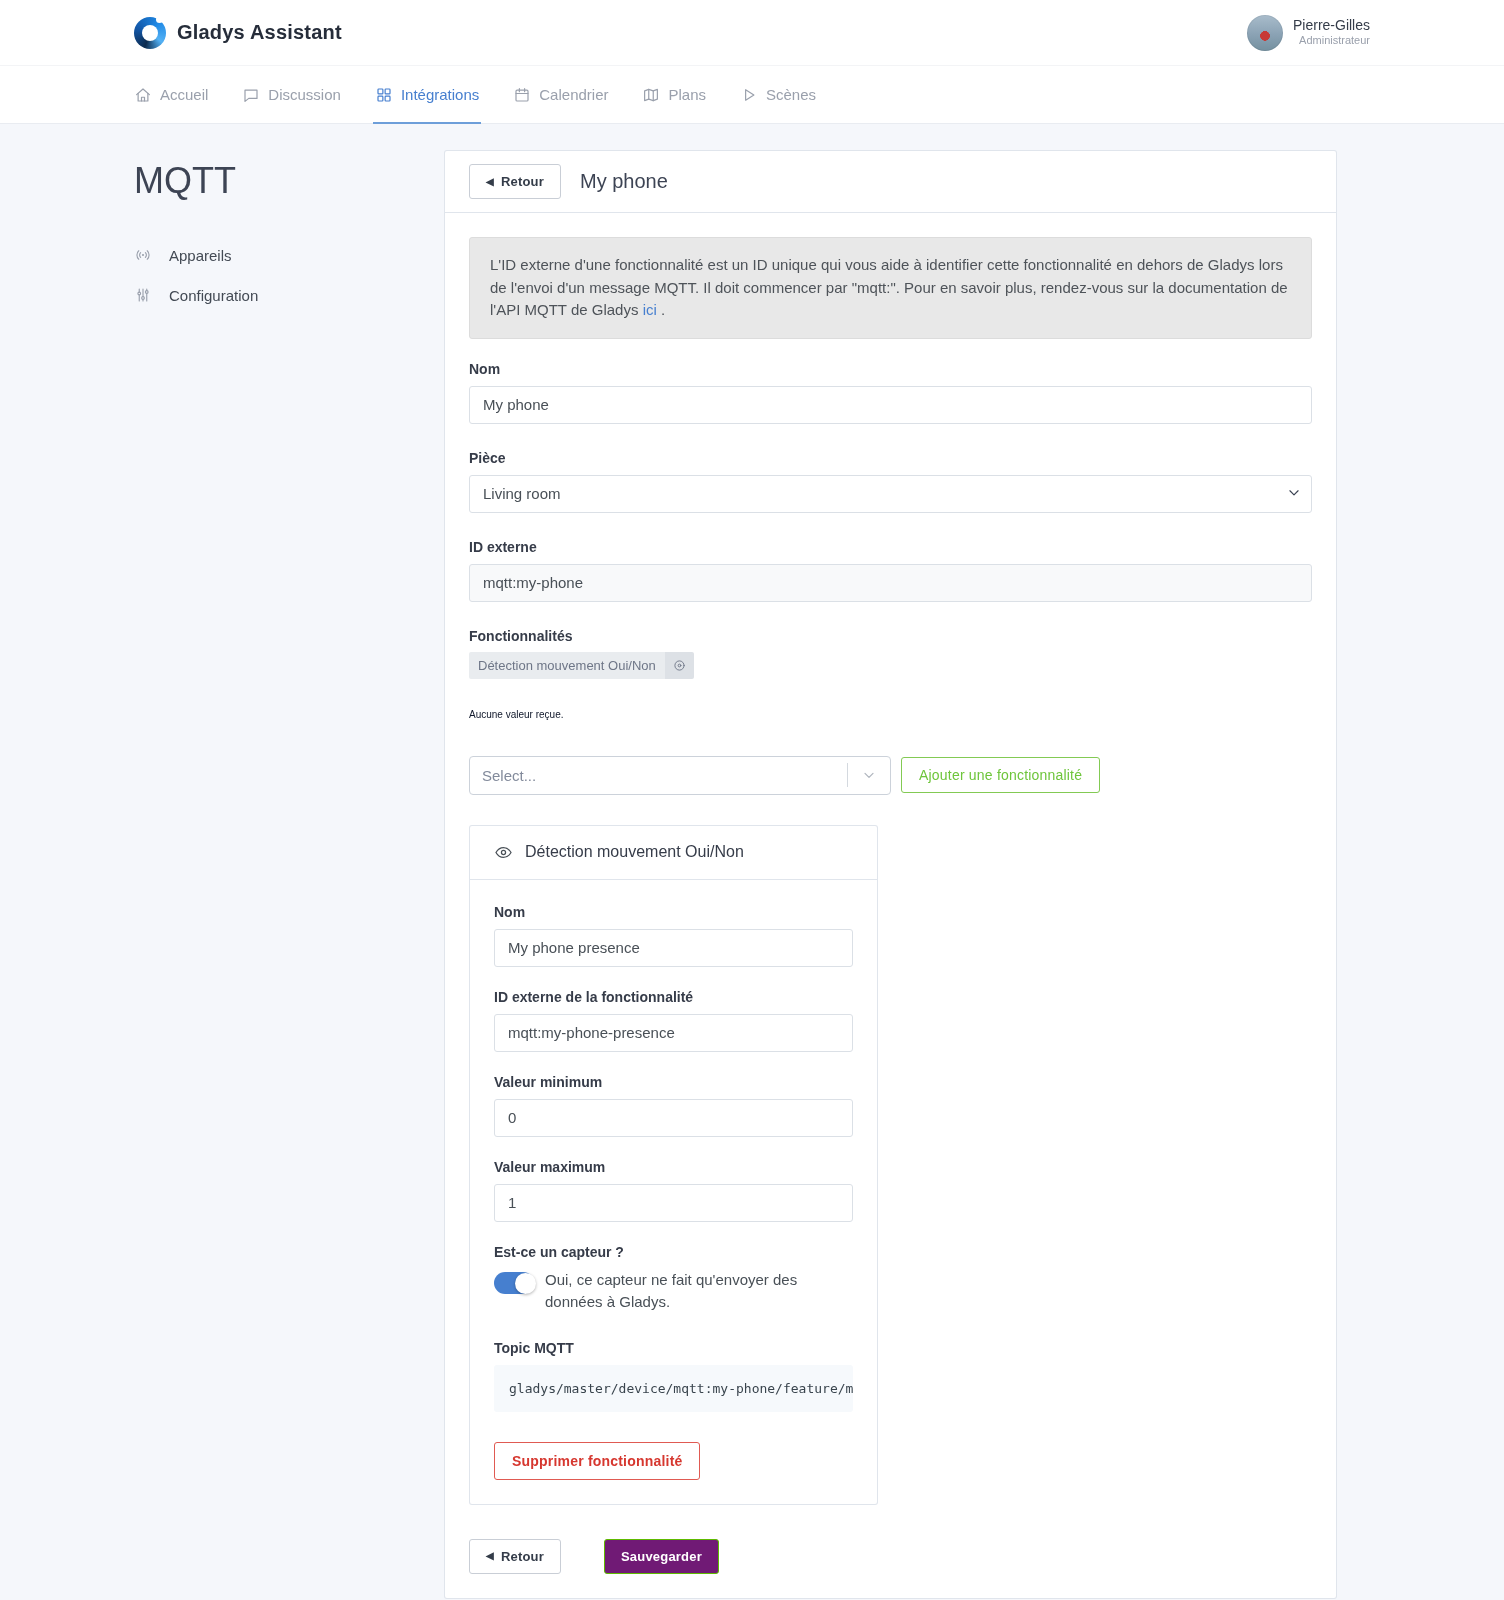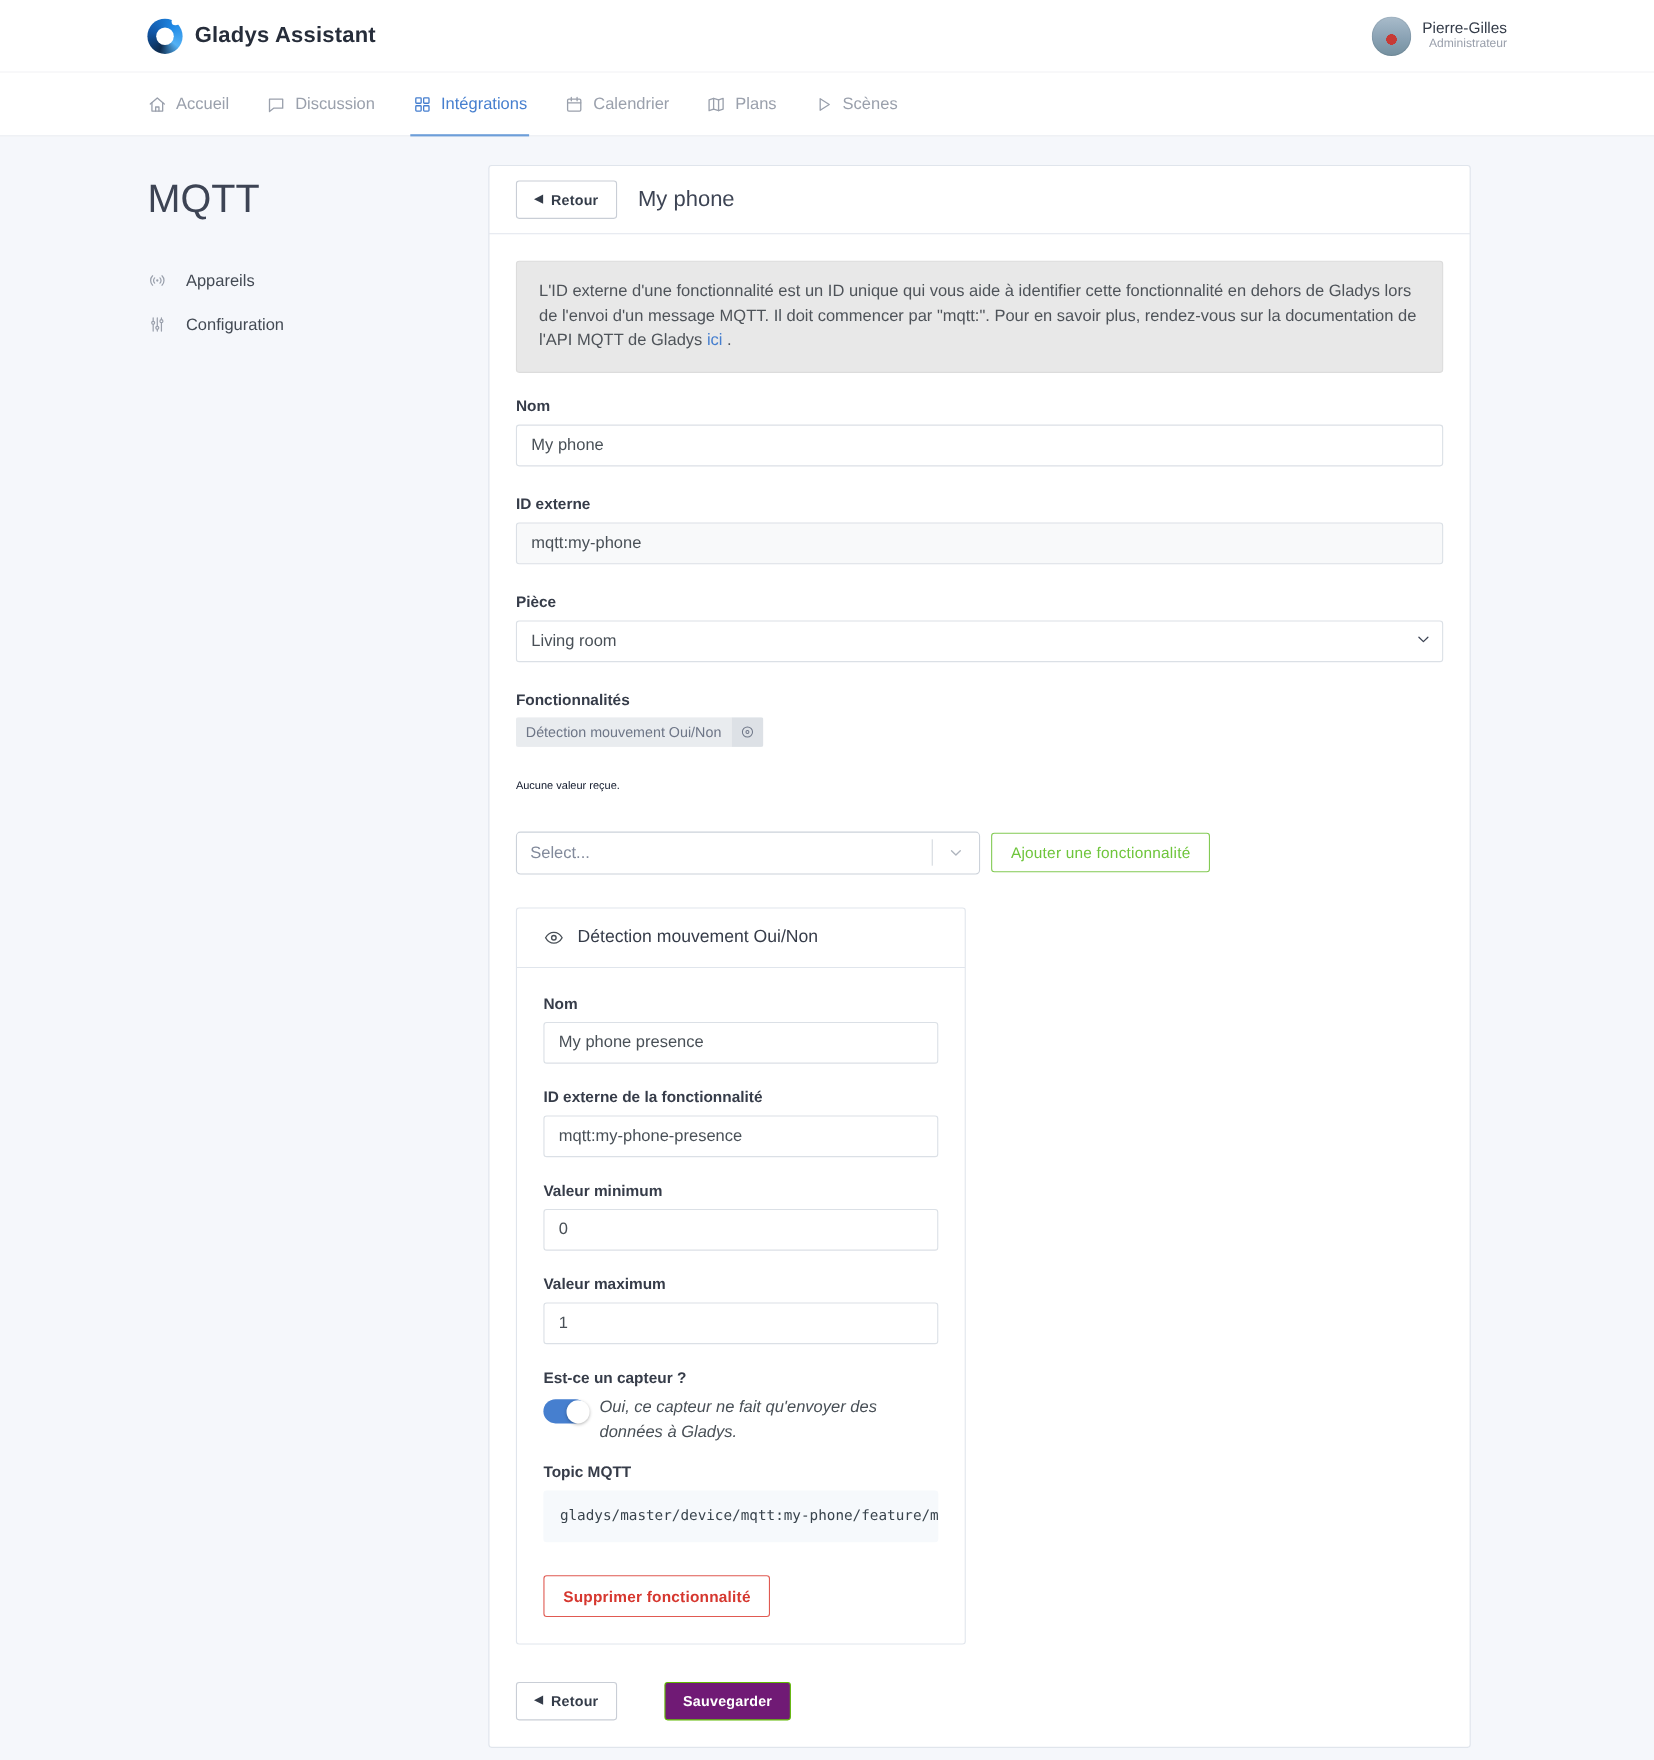--- a/index.html
+++ b/index.html
@@ -107,21 +107,21 @@
   .rselect-chev { padding:0 13px; color:#aeb4bd; display:flex; }
   .rselect-chev svg { width:16px; height:16px; stroke:currentColor; fill:none; stroke-width:1.8; stroke-linecap:round; stroke-linejoin:round; }
 
   
   .feature-card { width:409px; border:1px solid rgba(0,40,100,.12); border-radius:3px; margin-bottom:34px; background:#fff; }
   .feature-card-header { padding:17px 24px; border-bottom:1px solid rgba(0,40,100,.12); display:flex; gap:12px; align-items:center; font-size:16px; color:#363c49; }
   .feature-card-header svg { width:19px; height:19px; stroke:#495057; fill:none; stroke-width:1.6; stroke-linecap:round; stroke-linejoin:round; flex:none; }
   .feature-card-body { padding:24px; }
   .feature-card-body .form-group { margin-bottom:22px; }
 
-  .toggle-row { display:flex; gap:11px; margin-bottom:16px;font-style:italic; }
+  .toggle-row { display:flex; gap:11px; margin-bottom:26px; }
   .toggle { width:40px; height:22px; background:#467fcf; border-radius:11px; position:relative; flex:none; margin-top:3px; cursor:pointer; }
   .toggle::after {
     content:""; position:absolute; width:21px; height:21px; background:#fff; border-radius:50%;
     top:1px; right:-2px; box-shadow:0 1px 3px rgba(0,0,0,.3);
   }
   .toggle-text { font-size:15px; color:#495057; line-height:1.5; }
 
   .code-box {
     background:#f6f9fc; border-radius:3px; padding:16px 15px;
     font-family:"DejaVu Sans Mono", monospace; font-size:13px; color:#39444d;
@@ -232,41 +232,41 @@
 
       <div class="card-body">
 
         <div class="alert">
           <span>L'ID externe d'une fonctionnalité est un ID unique qui vous aide à identifier cette fonctionnalité en dehors de Gladys lors de l'envoi d'un message MQTT. Il doit commencer par "mqtt:". Pour en savoir plus, rendez-vous sur la documentation de l'API MQTT de Gladys </span><a>ici</a><span> .</span>
         </div>
 
         <div class="form-group">
           <label class="form-label">Nom</label>
           <input class="form-control" value="My phone" style="">
-        </div>
-
-        <div class="form-group">
-          <label class="form-label">ID externe</label>
-          <input class="form-control disabled" disabled="" value="mqtt:my-phone" style="">
         </div>
 
         <div class="form-group">
           <label class="form-label">Pièce</label>
           <div class="select-wrap">
             <select class="form-control">
               <option>Living room</option>
             </select>
             <span class="select-chev">
               <svg viewBox="0 0 24 24">
                   <path d="M5 9l7 7 7-7"></path>
                 </svg>
             </span>
           </div>
         </div>
 
+        <div class="form-group">
+          <label class="form-label">ID externe</label>
+          <input class="form-control disabled" disabled="" value="mqtt:my-phone" style="">
+        </div>
+
         <div>
           <label class="form-label" style="margin-bottom:8px;">Fonctionnalités</label>
           <span class="chip">
             <span class="chip-label">Détection mouvement Oui/Non</span>
             <span class="chip-eye">
               <svg viewBox="0 0 24 24">
                   <circle cx="12" cy="12" r="8.5"></circle>
                   <circle cx="12" cy="12" r="2.5"></circle>
                 </svg>
             </span>

